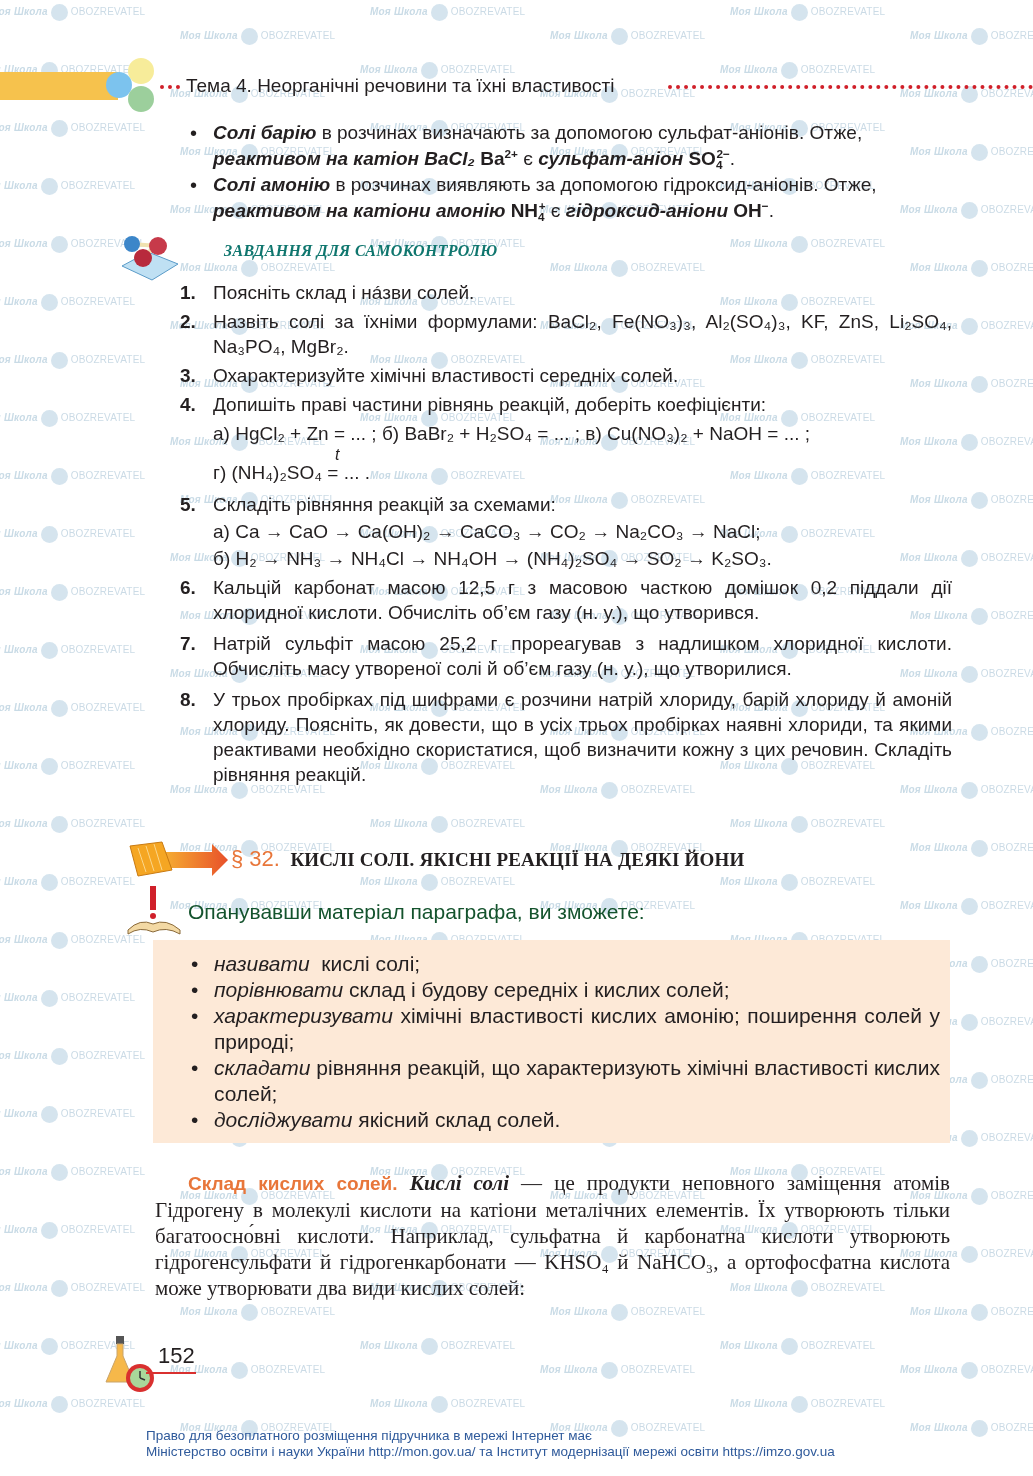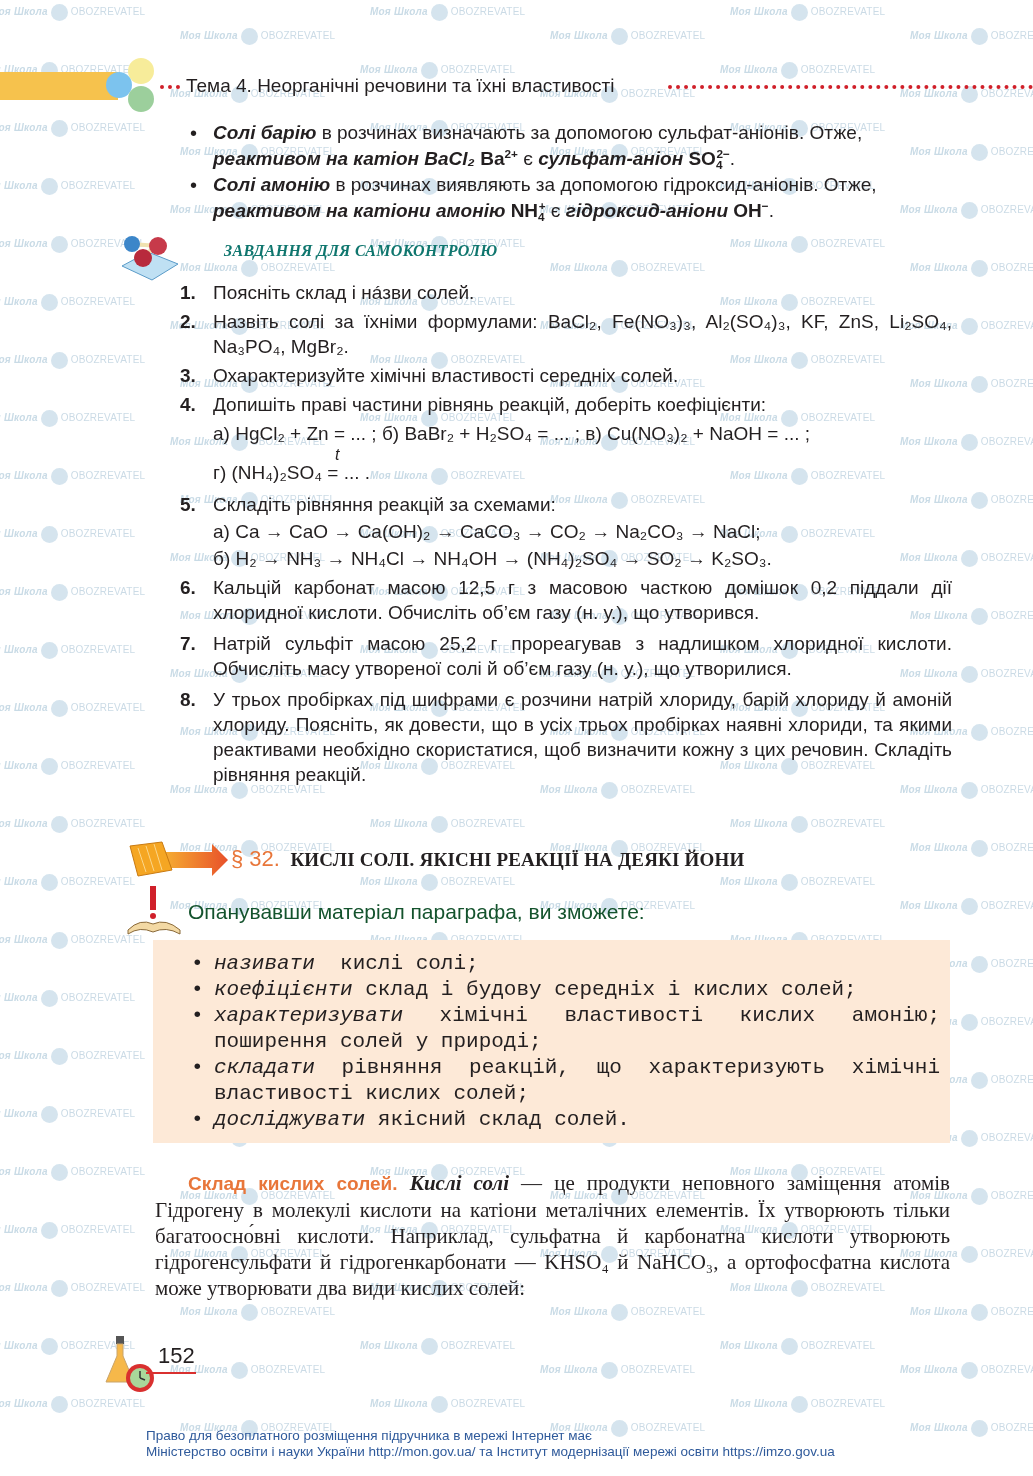--- a/index.html
+++ b/index.html
@@ -37,21 +37,21 @@
   .task .num { position: absolute; left: 0; top: 0; font-weight: bold; }
   .sub-line { display: block; }
 
   .section-head { left: 231px; top: 846px; white-space: nowrap; }
   .sec-num { color: #e8763a; font-weight: normal; font-size: 22px; }
   .sec-title { font-family: "Liberation Serif", serif; font-weight: bold; font-size: 19px; color: #231f20; margin-left: 6px; letter-spacing: 0.2px; }
 
   .intro { left: 188px; top: 900px; font-size: 21px; color: #14532d; white-space: nowrap; }
 
   .goals-box { left: 153px; top: 940px; width: 797px; height: 203px; background: #fde9d7; }
-  .goals { left: 188px; top: 951px; width: 752px; font-family: Liberation Mono, monospace; font-size: 21px; line-height: 26px; }
+  .goals { left: 188px; top: 951px; width: 752px; font-family: Liberation Sans, sans-serif; font-size: 21px; line-height: 26px; }
   .goal { position: relative; padding-left: 26px; text-align: justify; }
   .goal::before { content: "•"; position: absolute; left: 3px; top: 0; }
   .goal em { font-style: italic; }
 
   .body-para { left: 155px; top: 1170px; width: 795px; font-family: "Liberation Serif", serif; font-size: 21px; line-height: 26px; text-align: justify; }
   .para-head { font-family: "Liberation Sans", sans-serif; font-weight: bold; color: #e8763a; font-size: 19px; }
   .para-term { font-weight: bold; font-style: italic; }
 
   .page-num { left: 158px; top: 1343px; font-size: 22px; color: #231f20; }
   .page-line { left: 150px; top: 1376px; width: 40px; height: 2px; background: #d9302f; }
@@ -318,21 +318,21 @@
     <rect x="24" y="0" width="6" height="24" fill="#d0202a"></rect>
     <circle cx="27" cy="30" r="3" fill="#d0202a"></circle>
     <path d="M2,44 Q14,32 27,38 Q40,32 54,44 L54,48 Q40,40 27,46 Q14,40 2,48 Z" fill="#f3d9a4" stroke="#8a6a3a" stroke-width="1"></path>
   </svg>
 </div>
 <div class="abs intro">Опанувавши матеріал параграфа, ви зможете:</div>
 
 <div class="abs goals-box"></div>
 <div class="abs goals">
   <div class="goal"><em>називати</em><span style="white-space:pre">  кислі солі;</span></div>
-  <div class="goal"><em>коефіцієнти</em><span> склад і будову середніх і кислих солей;</span></div>
+  <div class="goal"><em>порівнювати</em><span> склад і будову середніх і кислих солей;</span></div>
   <div class="goal"><em>характеризувати</em><span> хімічні властивості кислих амонію; поширення солей у природі;</span></div>
   <div class="goal"><em>складати</em><span> рівняння реакцій, що характеризують хімічні властивості кислих солей;</span></div>
   <div class="goal"><em>досліджувати</em><span> якісний склад солей.</span></div>
 </div>
 
 <div class="abs body-para">
   <span style="display:inline-block;width:33px"></span><span class="para-head">Склад кислих солей.</span>
   <span class="para-term">Кислі солі</span><span> — це продукти неповного заміщення атомів Гідрогену в молекулі кислоти на катіони металічних елементів. Їх утворюють тільки багатоосно́вні кислоти. Наприклад, сульфатна й карбонатна кислоти утворюють гідрогенсульфати й гідрогенкарбонати — KHSO₄ й NaHCO₃, а ортофосфатна кислота може утворювати два види кислих солей:</span>
 </div>
 

